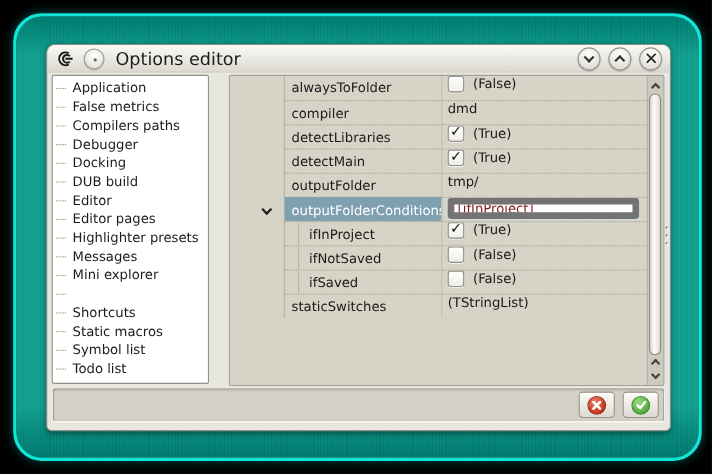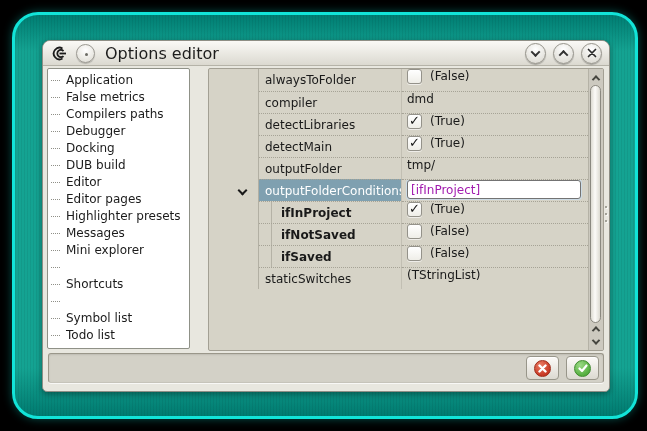--- a/index.html
+++ b/index.html
@@ -40,32 +40,32 @@
   
   .gridpanel{position:absolute;left:165px;top:27px;width:396px;height:283px;background:#d6d3c7;
              border:1px solid #a3a094;border-radius:2px;box-sizing:border-box;overflow:hidden;}
   .grid-rows{position:absolute;left:0;top:0;right:15px;bottom:0;margin-left:24px;}
   .grid-row{height:22px;display:flex;}
   .cell-gutter{flex:0 0 26px;border-right:1px solid #b2afa3;box-sizing:border-box;position:relative;}
   .expander{position:absolute;left:6px;top:8px;width:7px;height:7px;border-left:2px solid #1a1a1a;
             border-top:2px solid #1a1a1a;box-sizing:border-box;transform:rotate(225deg);}
   .cell-name{flex:0 0 143px;border-right:1px solid #c2bfb3;box-sizing:border-box;display:flex;align-items:center;
              padding-left:6px;font-size:12px;color:#191919;white-space:nowrap;overflow:hidden;position:relative;}
-  .grid-row.child .cell-name{padding-left:22px;font-weight:bold;}
+  .grid-row.child .cell-name{padding-left:22px;}
   .grid-row.child .cell-name::before{content:"";position:absolute;left:12px;top:0;bottom:0;border-left:1px solid #b5b2a6;}
   .grid-row.selected .cell-name{background:#7fa0b0;color:#ffffff;}
   .cell-value{flex:1;display:flex;padding-left:5px;gap:8px;font-size:12px;color:#191919;
               box-sizing:border-box;overflow:hidden;}
   .grid-row + .grid-row .cell-name, .grid-row + .grid-row .cell-value{border-top:1px dotted #a6a396;}
   .checkbox{flex:0 0 15px;width:15px;height:15px;border:1px solid #94928a;border-radius:3px;box-sizing:border-box;
             background:linear-gradient(#ffffff,#efeee8);display:flex;align-items:center;justify-content:center;
             box-shadow:0 1px 0 rgba(255,255,255,.6);}
   .tick{font-size:13px;font-weight:bold;color:#141414;line-height:1;margin-top:-2px;}
-  .veditor{width:calc(100% - 7px);height:19px;border:1px solid #737373;border-radius:3px;background:#fff;
-           font:12px "DejaVu Sans","Liberation Sans",sans-serif;color:#a21caf;padding:0 3px;box-sizing:border-box;
+  .veditor{width:calc(100% - 7px);height:19px;border:6px solid #737373;border-radius:3px;background:#fff;
+           font:12px "DejaVu Sans","Liberation Sans",sans-serif;color:#7f1d1d;padding:0 3px;box-sizing:border-box;
            box-shadow:0 0 0 1px #ccdbe5;}
   
   .vscroll{position:absolute;right:0;top:0;bottom:0;width:15px;background:#ccc9bf;border-left:1px solid #b5b2a6;box-sizing:border-box;}
   .sb-btn{position:absolute;left:1px;width:12px;height:13px;display:flex;align-items:center;justify-content:center;}
   .chev-s{width:6px;height:6px;border-left:2px solid #45453f;border-top:2px solid #45453f;box-sizing:border-box;}
   .sb-thumb{position:absolute;left:1px;width:11px;top:16px;height:238px;border:1px solid #8b8980;border-radius:7px;
             box-sizing:border-box;background:linear-gradient(90deg,#dddbd2,#fcfbf8 45%,#dcdad1);}
   
   .footer{position:absolute;left:5px;right:5px;bottom:8px;height:30px;background:#d3d1c7;
           border:1px solid #9a978a;border-bottom-color:#c6c4ba;border-radius:3px;box-sizing:border-box;
@@ -157,20 +157,21 @@
   </div>
           <div class="lb-item selected">
     <span class="lb-dash"></span>
   </div>
           <div class="lb-item">
     <span class="lb-dash"></span>
     <span class="lb-label">Shortcuts</span>
   </div>
           <div class="lb-item">
     <span class="lb-dash"></span>
+    <span class="lb-label">Static macros</span>
   </div>
           <div class="lb-item">
     <span class="lb-dash"></span>
     <span class="lb-label">Symbol list</span>
   </div>
           <div class="lb-item">
     <span class="lb-dash"></span>
     <span class="lb-label">Todo list</span>
   </div>
         </div>

